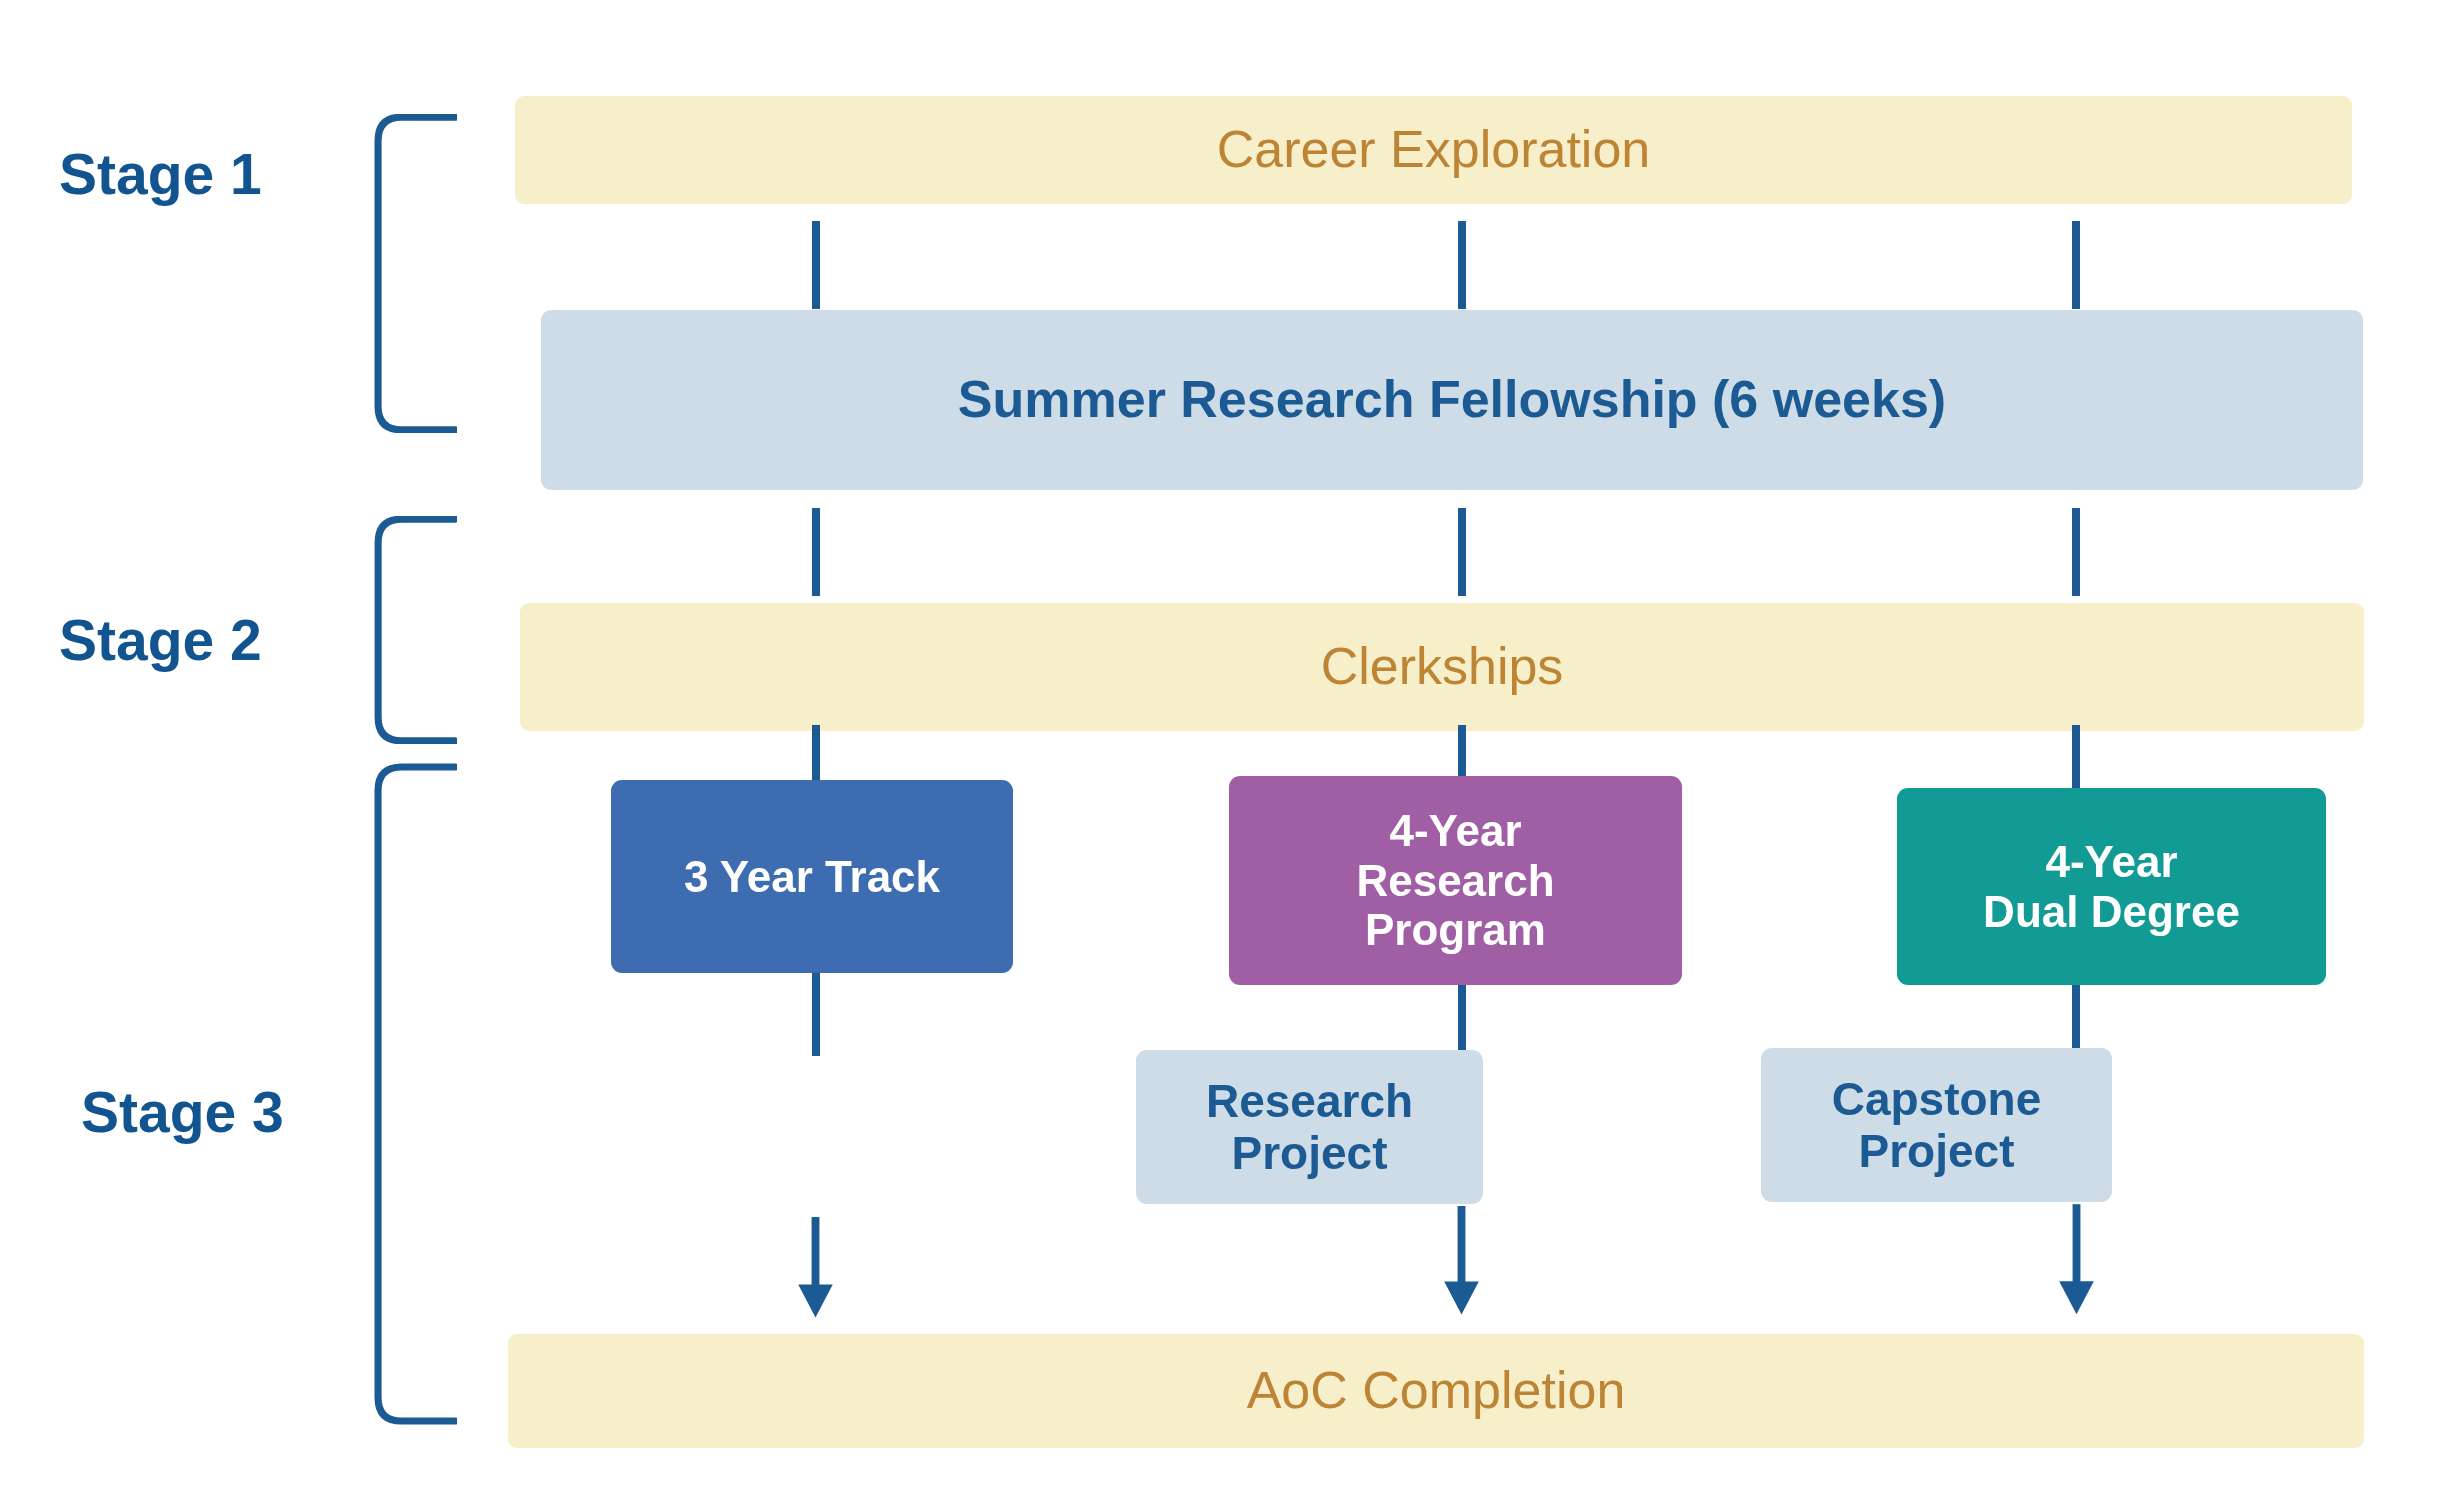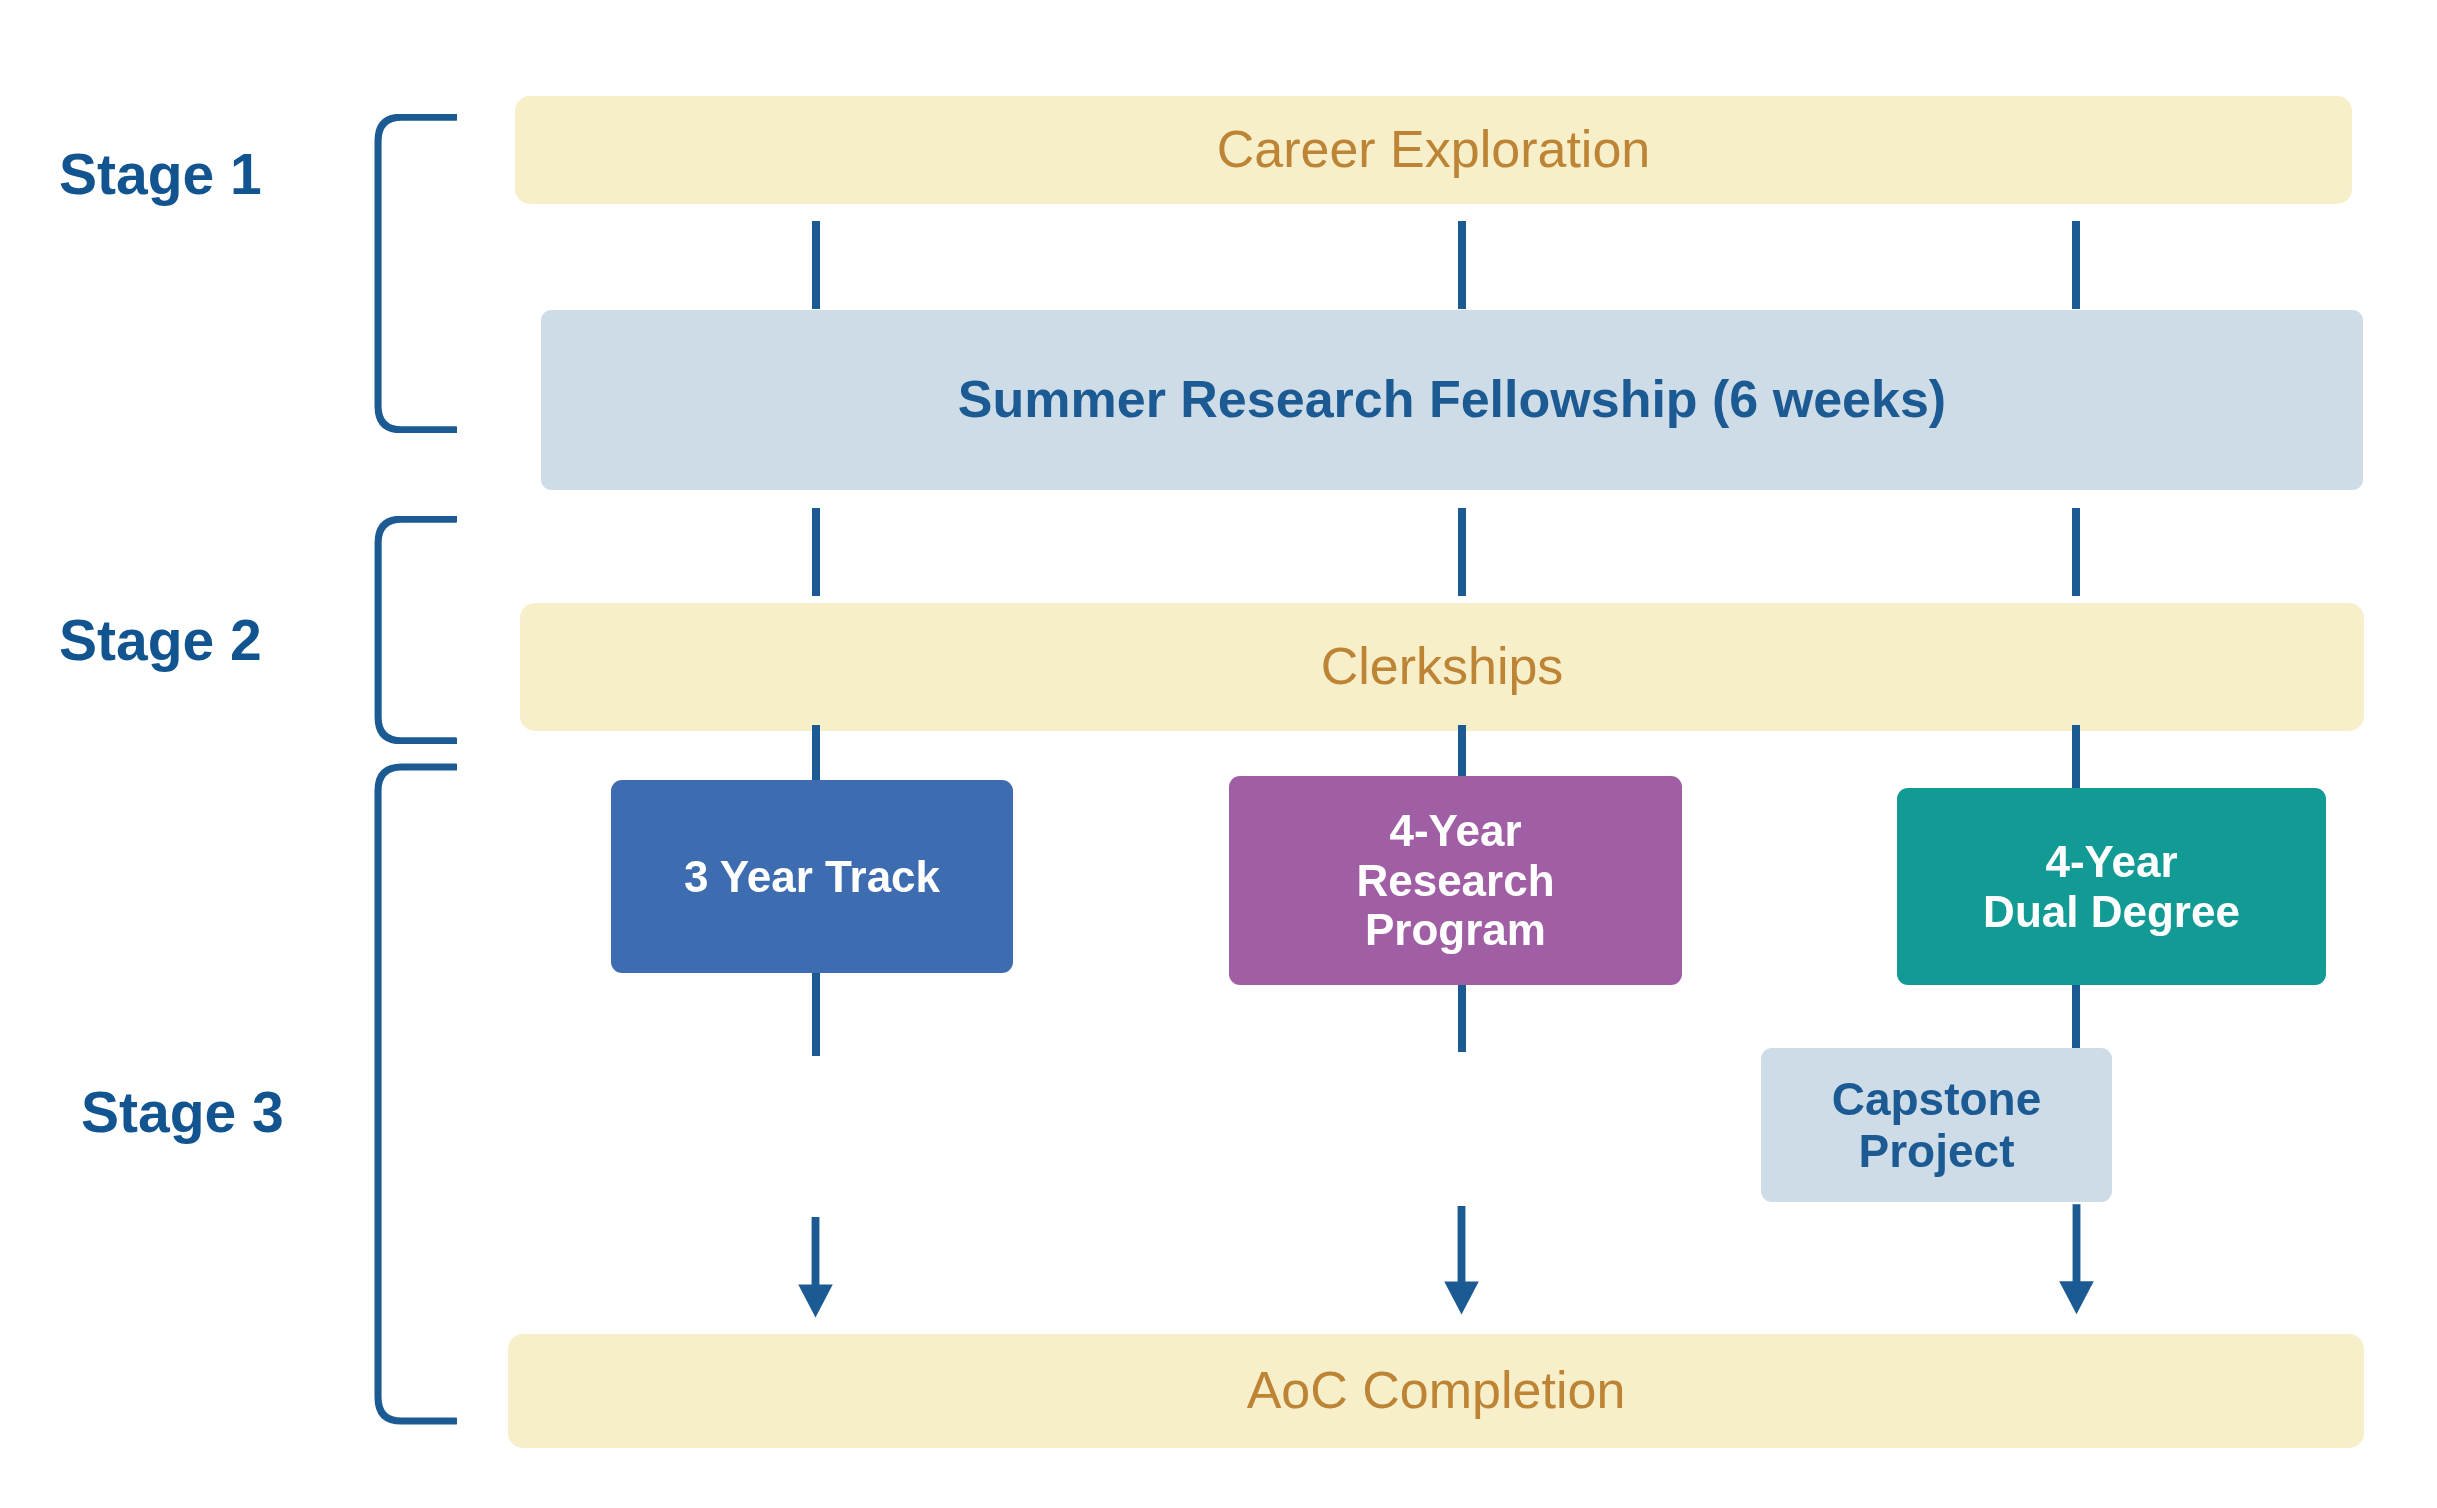--- a/index.html
+++ b/index.html
@@ -32,21 +32,21 @@
     align-items: center;
     justify-content: flex-start;
   }
 
   
   .bracket { position: absolute; }
 
   
   .banner-cream {
     background: #F7EFC9;
-    border-radius: 15px;
+    border-radius: 9px;
     display: flex;
     align-items: center;
     justify-content: center;
     color: #BC8434;
     font-size: 52px;
     font-weight: normal;
     line-height: 1.1;
   }
 
   
@@ -173,20 +173,23 @@
       <span style="display:block;">4-Year</span>
       <span style="display:block;">Dual Degree</span>
     </span>
   </div>
 
   <div class="abs connector" style="left:812px; top:973px; height:83px;"></div>
   <div class="abs connector" style="left:1458px; top:985px; height:67px;"></div>
   <div class="abs connector" style="left:2072px; top:985px; height:63px;"></div>
 
 
+  <div class="abs project-box" style="left:1136px; top:1050px; width:347px; height:154px;">
+    <span>Research Project</span>
+  </div>
 
   <div class="abs project-box" style="left:1761px; top:1048px; width:351px; height:154px;">
     <span>Capstone Project</span>
   </div>
 
   <svg class="arrow-svg" style="left:788px; top:1217px;" width="55" height="102" viewBox="0 0 70 130">
     <line x1="35" y1="0" x2="35" y2="88" stroke="#1C5A93" stroke-width="10"></line>
     <polygon points="13,86 57,86 35,128" fill="#1C5A93"></polygon>
   </svg>
   <svg class="arrow-svg" style="left:1434px; top:1206px;" width="55" height="110" viewBox="0 0 70 140">

